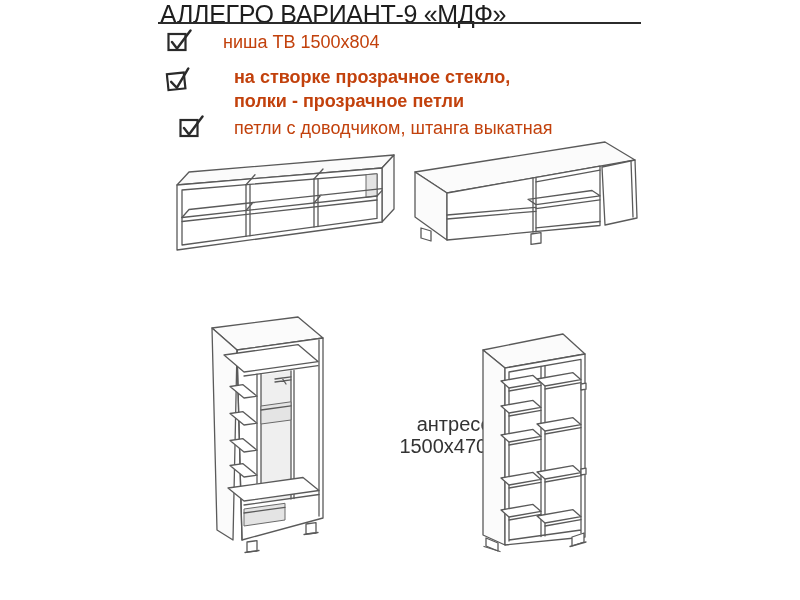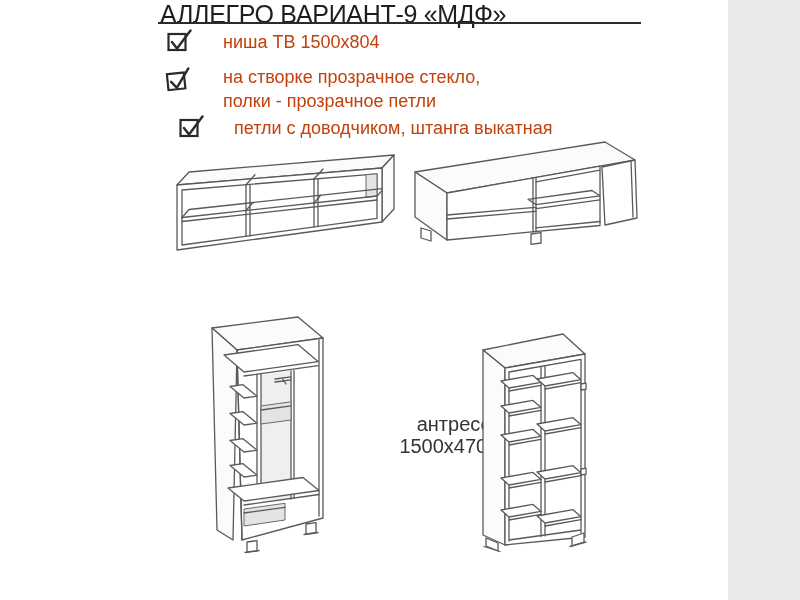--- a/index.html
+++ b/index.html
@@ -1,17 +1,17 @@
 <!DOCTYPE html>
 <html><head>
 <meta charset="utf-8">
 <style>
   html,body{margin:0;padding:0;background:#e9e9e9;}
   .page{
-    position:relative;width:728px;height:600px;background:#ffffff;
+    position:relative;width:800px;height:600px;background:#ffffff;
     font-family:"Liberation Sans","DejaVu Sans",sans-serif;
     color:#262626;overflow:hidden;
   }
   .title{
     position:absolute;left:160px;top:0px;margin:0;
     font-size:25px;font-weight:400;letter-spacing:-0.3px;color:#1e1e1e;
     white-space:nowrap;
   }
   .title-rule{
     position:absolute;left:158px;top:22px;width:483px;height:2px;
@@ -19,21 +19,21 @@
   }
   .feature{position:absolute;display:flex;align-items:flex-start;}
   .feature .box{flex:0 0 auto;}
   .feature .txt{
     font-size:18px;color:#c2410c;line-height:24px;white-space:nowrap;
   }
   .f1{left:167px;top:29px;}
   .f1 .txt{margin-left:30px;margin-top:1px;}
   .f2{left:166px;top:72px;}
   .f2 .box{transform:rotate(-6deg);margin-top:-4px;}
-  .f2 .txt{margin-left:31px;margin-top:-7px;}
+  .f2 .txt{margin-left:42px;margin-top:-7px;font-weight:bold;}
   .f3{left:167px;top:115px;padding-left:12px;}
   .f3 .txt{margin-left:29px;margin-top:1px;}
   figure{position:absolute;margin:0;}
   figcaption{
     position:absolute;width:220px;text-align:center;
     font-size:20px;line-height:22px;color:#333;white-space:nowrap;
   }
   .cap-ant{left:185px;top:263px;}
   svg{display:block;}
   .ln{fill:none;stroke:#5a5a5a;stroke-width:1.3;stroke-linejoin:round;stroke-linecap:round;}

